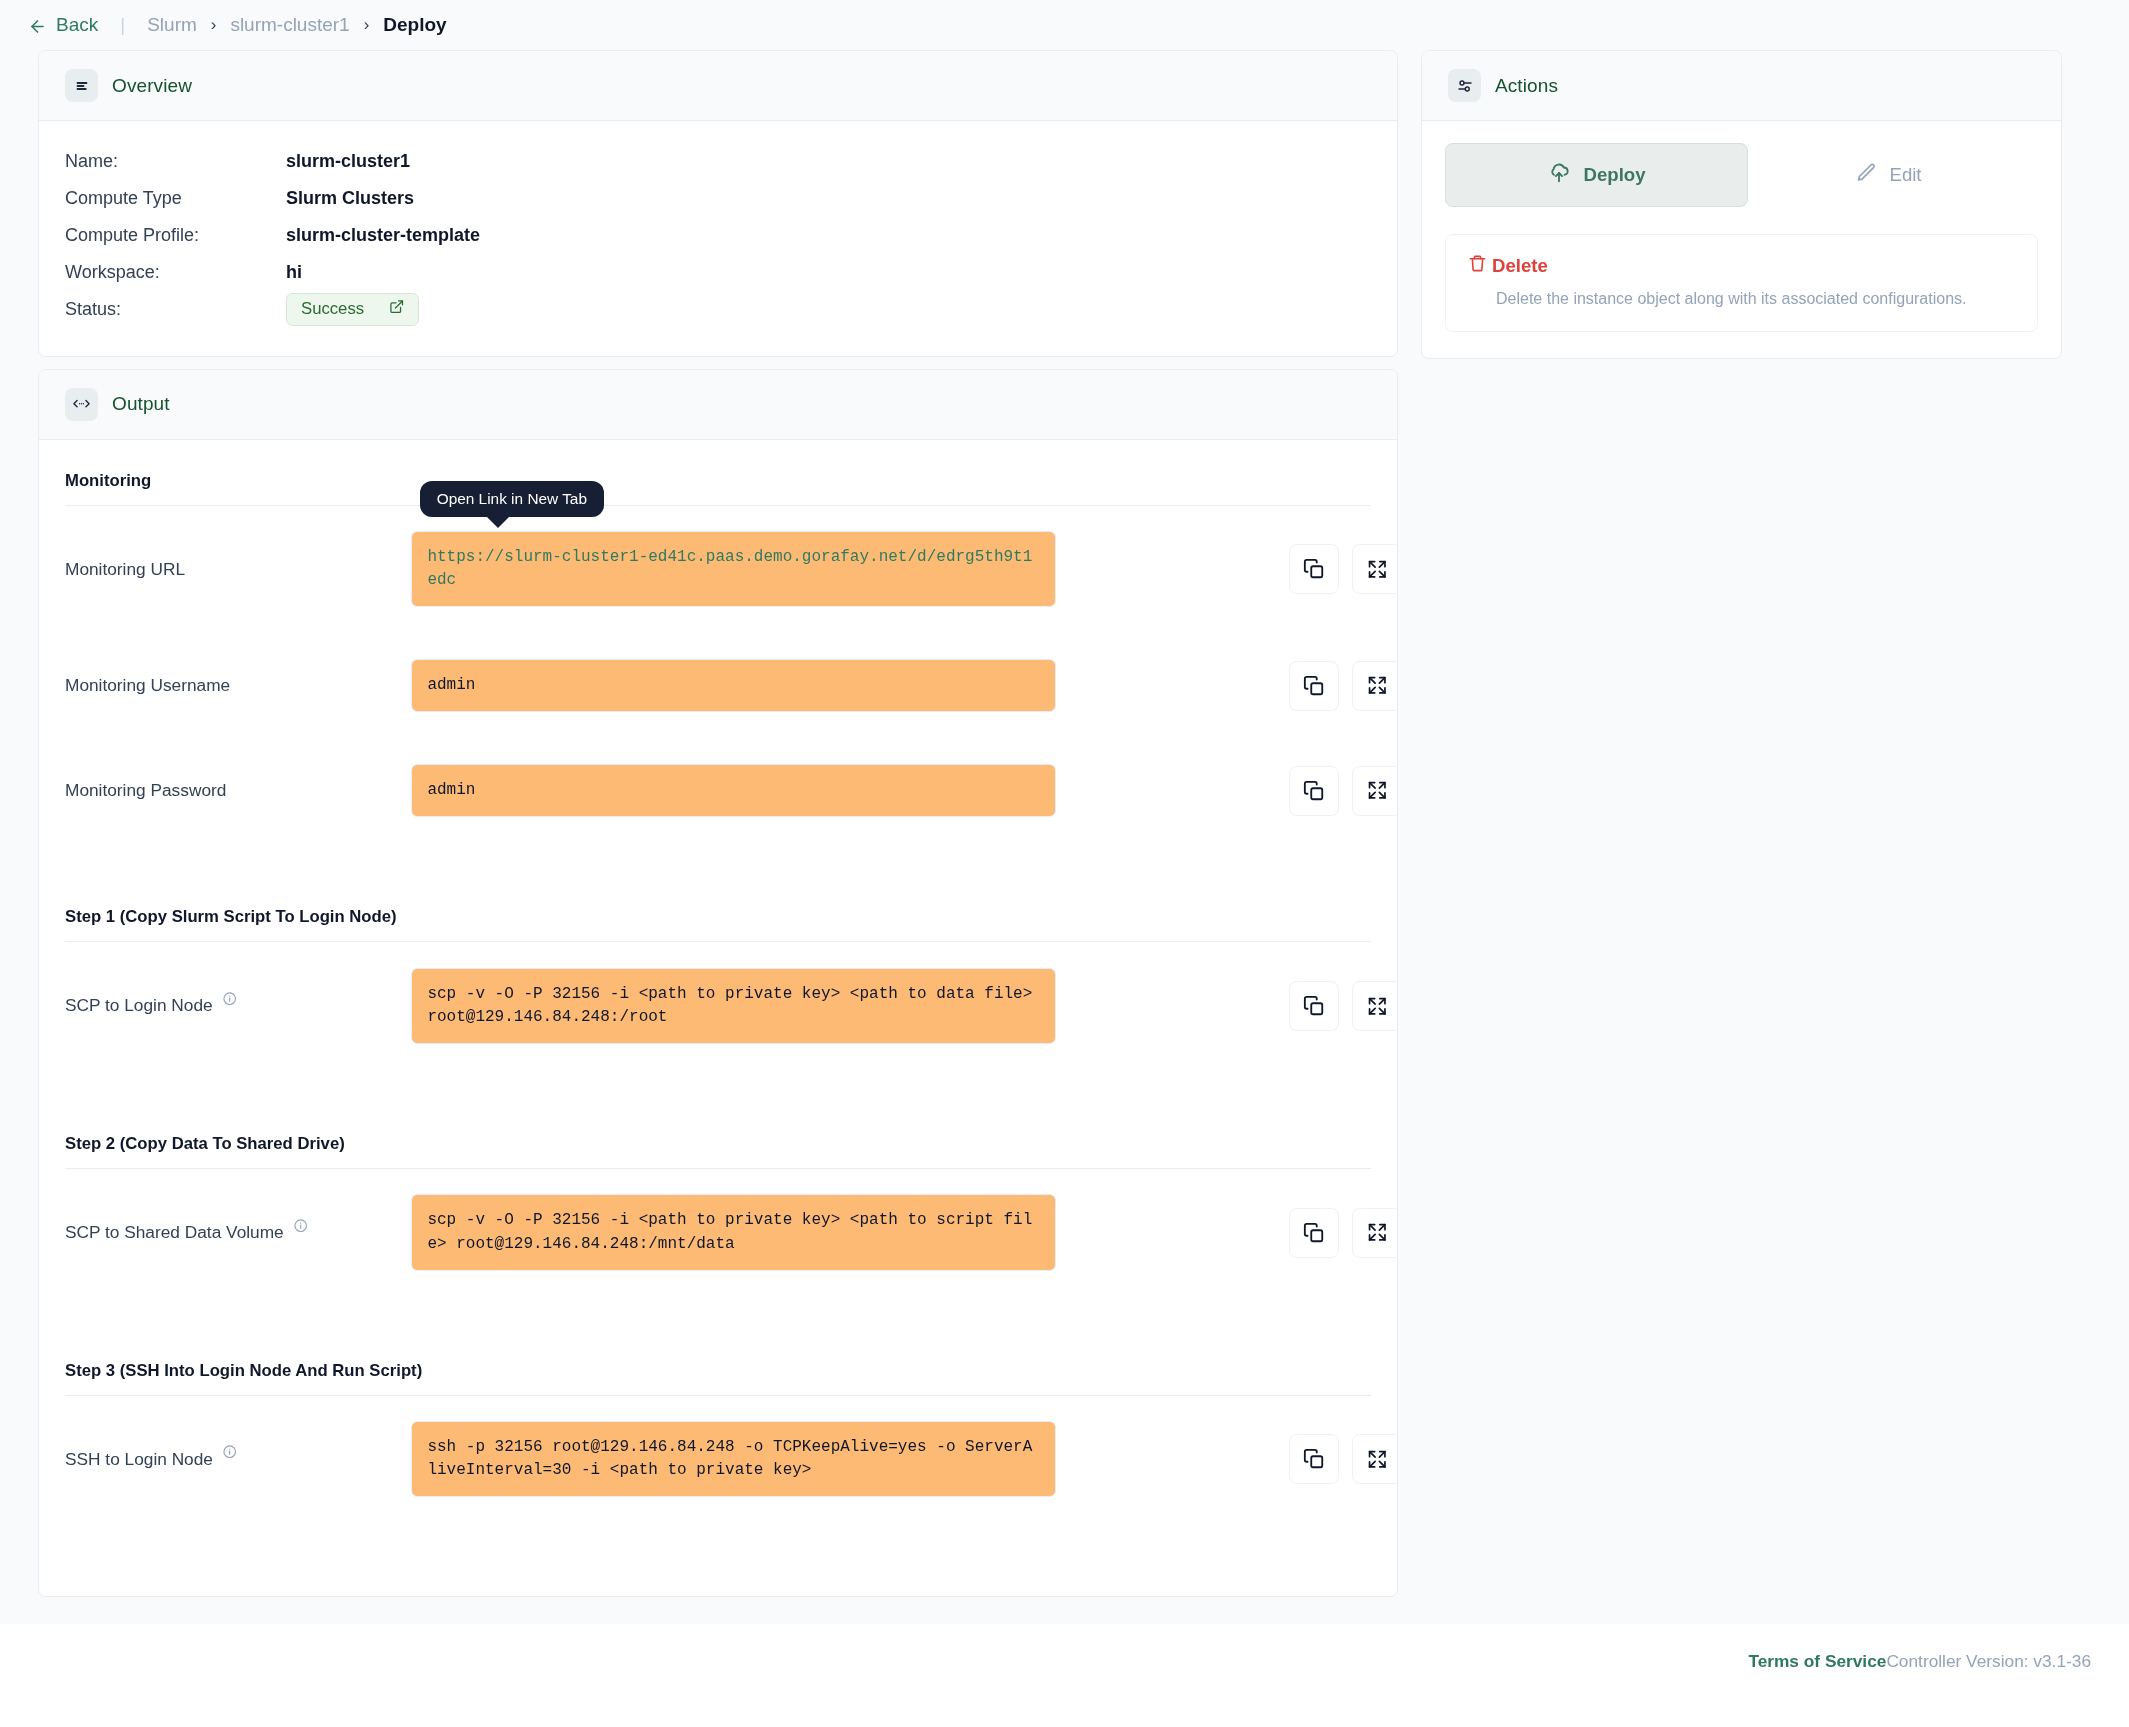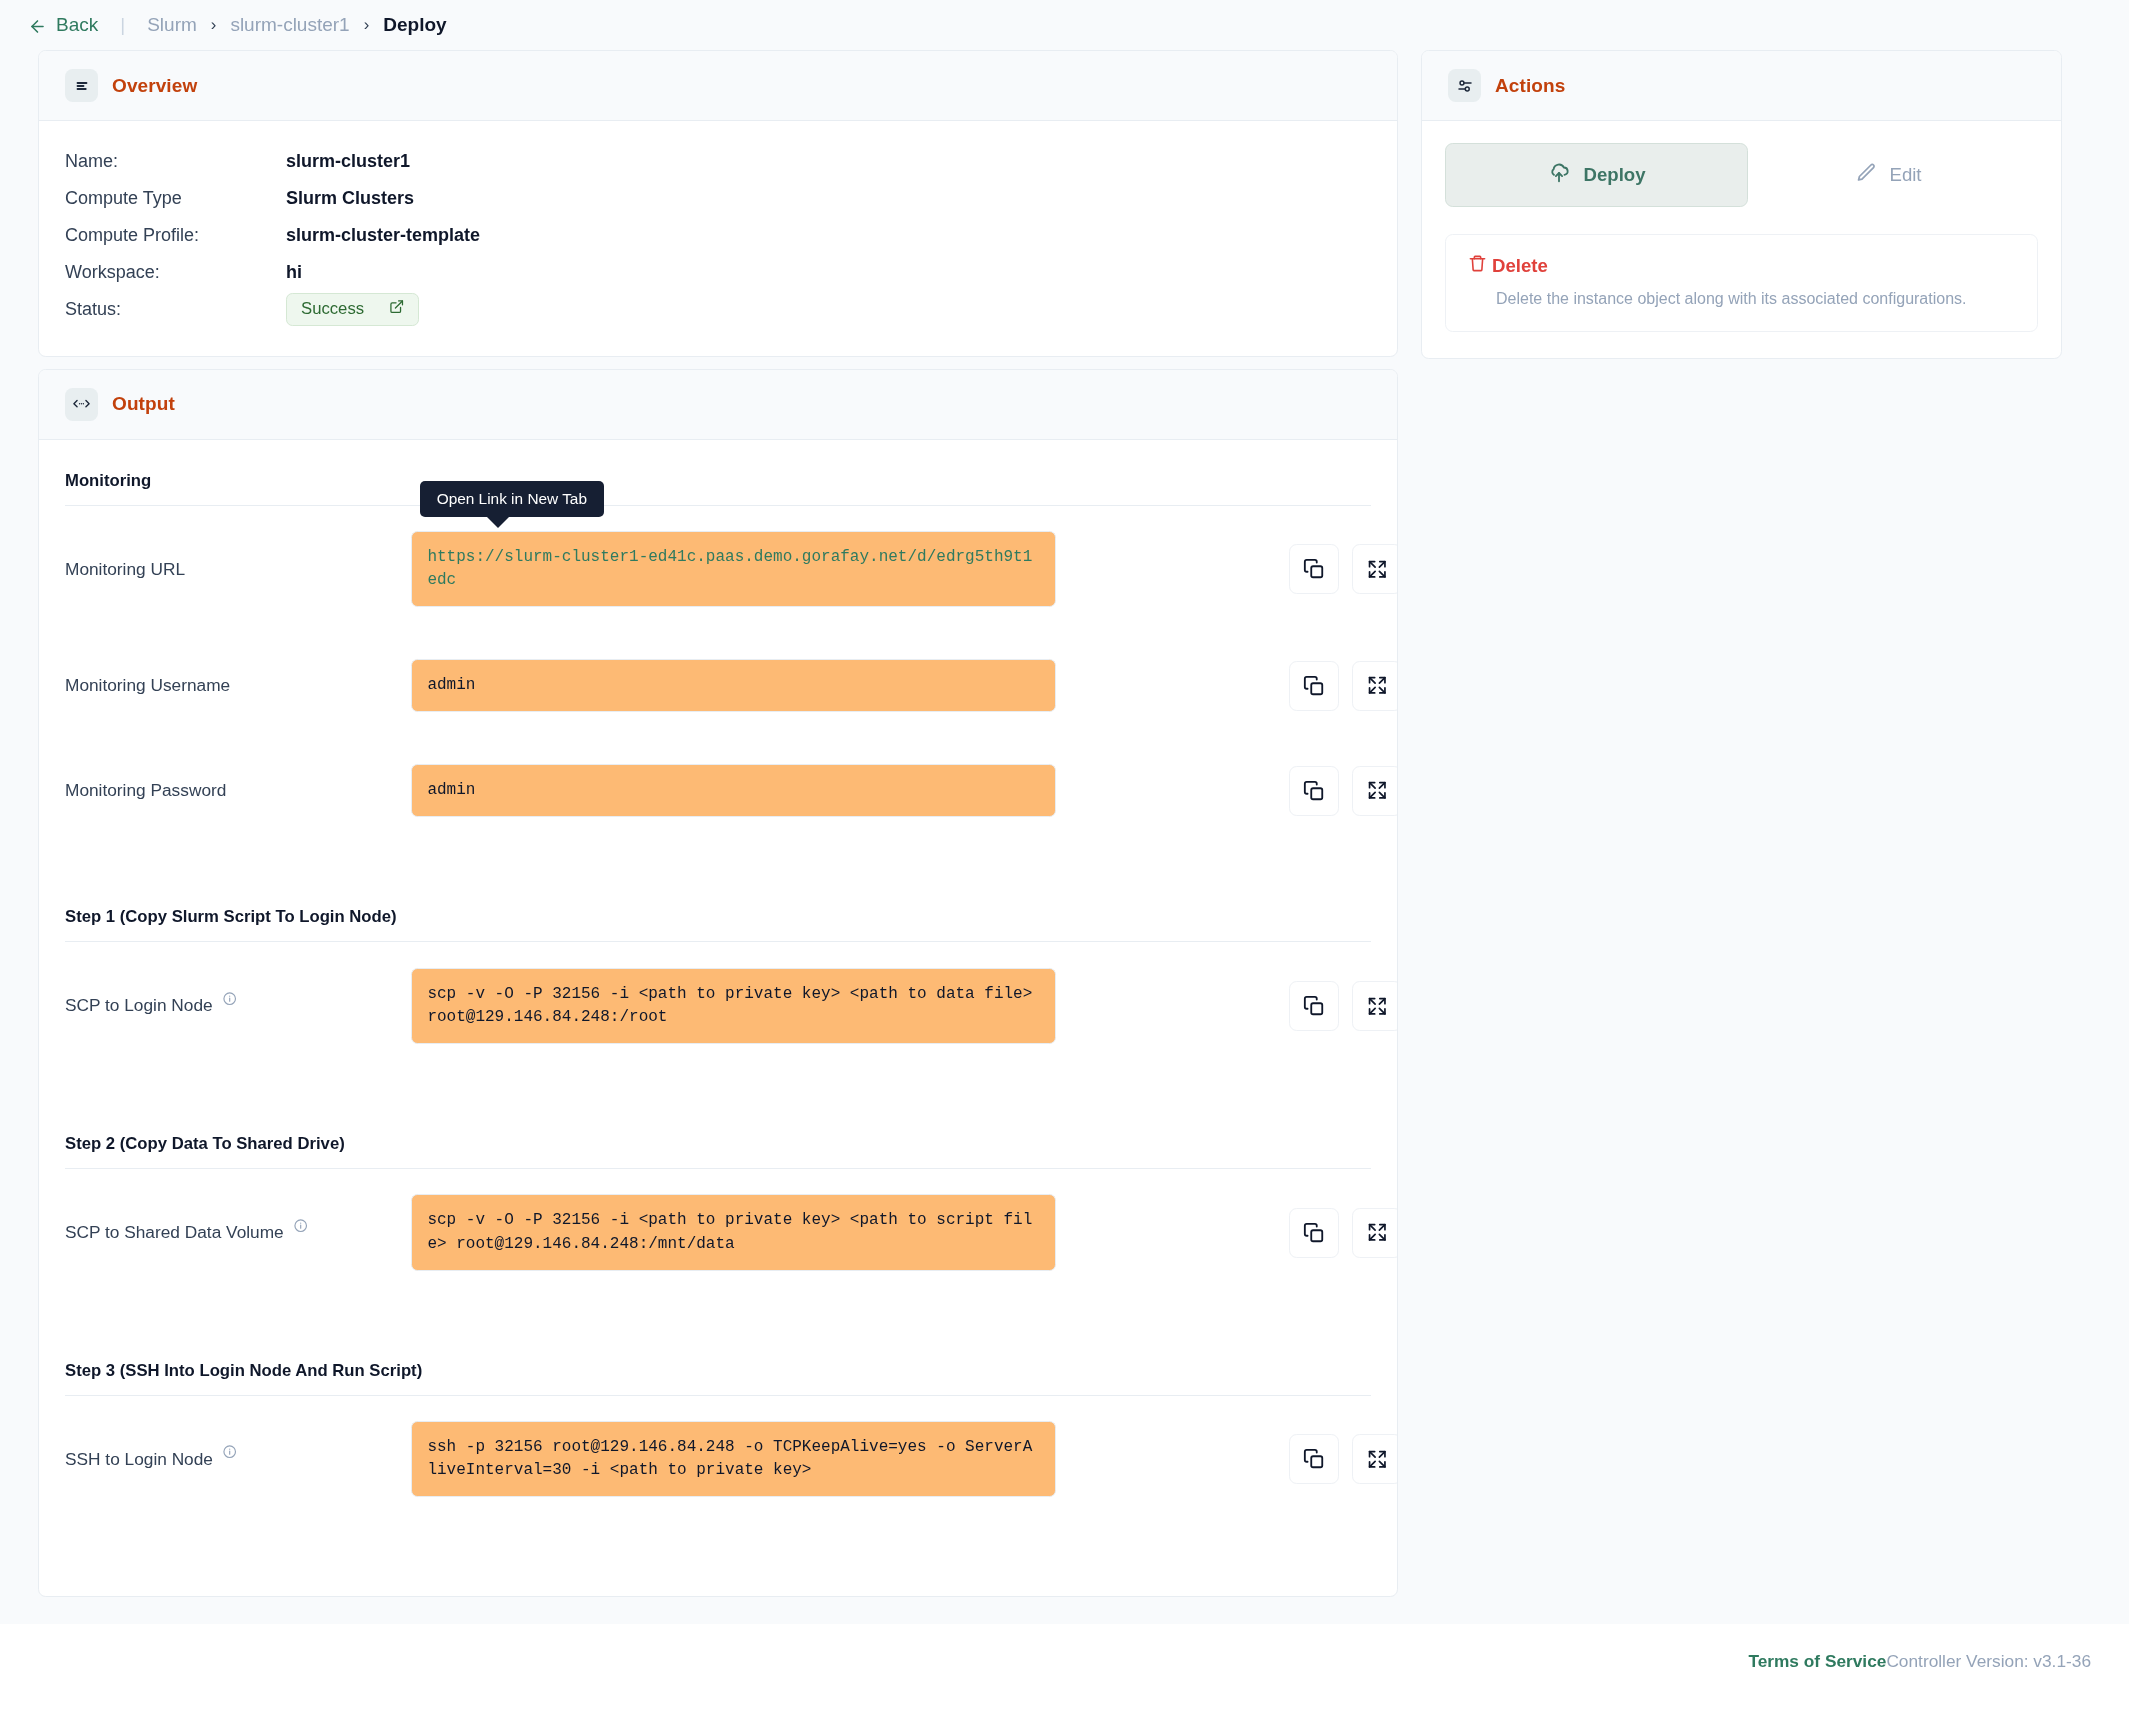--- a/index.html
+++ b/index.html
@@ -58,21 +58,21 @@
   }
   .head-icon {
     width: 33px; height: 33px;
     background: #e8eef0;
     border-radius: 7.7px;
     display: flex; align-items: center; justify-content: center;
     color: #1e293b;
     flex: 0 0 33px;
   }
   .head-icon svg { display:block; }
-  .card-title { font-size: 19px; font-weight: bold; color: #c2410c; letter-spacing:0.1px;}
+  .card-title { font-size: 19px; font-weight: normal; color: #14532d; letter-spacing:0.1px;}
 
   .card-body { padding: 22px 26px 28px 26px; }
 
   
   .ov-row { display:flex; align-items:center; height: 37px; }
   .ov-label { width: 221px; font-size: 18px; color:#334155; flex:0 0 221px;}
   .ov-value { font-size: 18px; font-weight: bold; color:#0f172a; }
   .status-badge {
     display:inline-flex; align-items:center; gap:25px;
     background:#eef7ee; border:0.6px solid #d5e8d4;
@@ -122,21 +122,21 @@
 
   .spacer-lg { height: 55px; }
 
   
   .tooltip-wrap { position:relative; }
   .tooltip {
     position:absolute;
     left: 9px; top: -50px;
     background:#161f33; color:#fff;
     font-size:15.4px; font-family:"Liberation Sans", sans-serif;
-    padding: 9px 16.7px; border-radius: 5px;
+    padding: 9px 16.7px; border-radius: 12px;
     white-space:nowrap;
   }
   .tooltip:after {
     content:""; position:absolute;
     left: 67px; bottom:-11px;
     border-left: 11px solid transparent;
     border-right: 11px solid transparent;
     border-top: 11.5px solid #161f33;
   }
 

